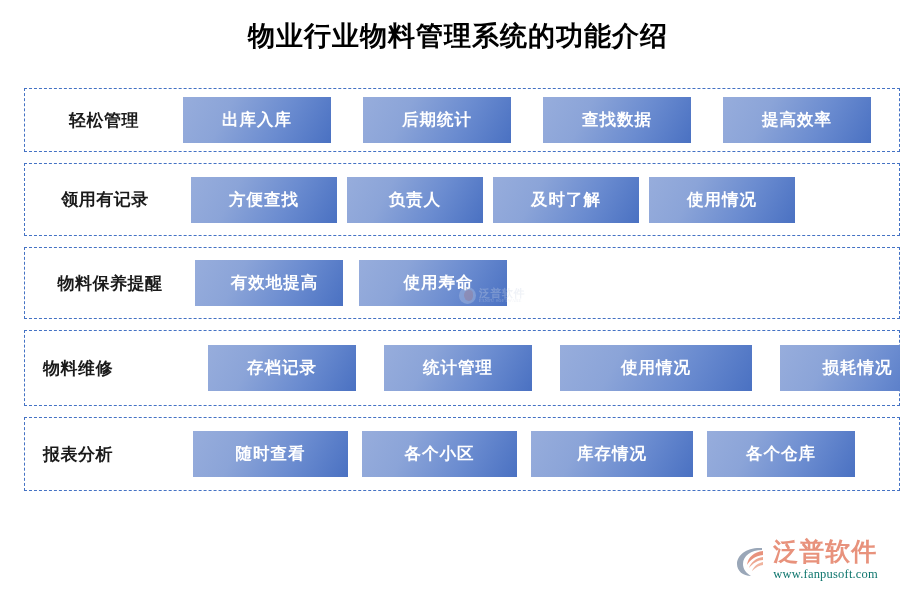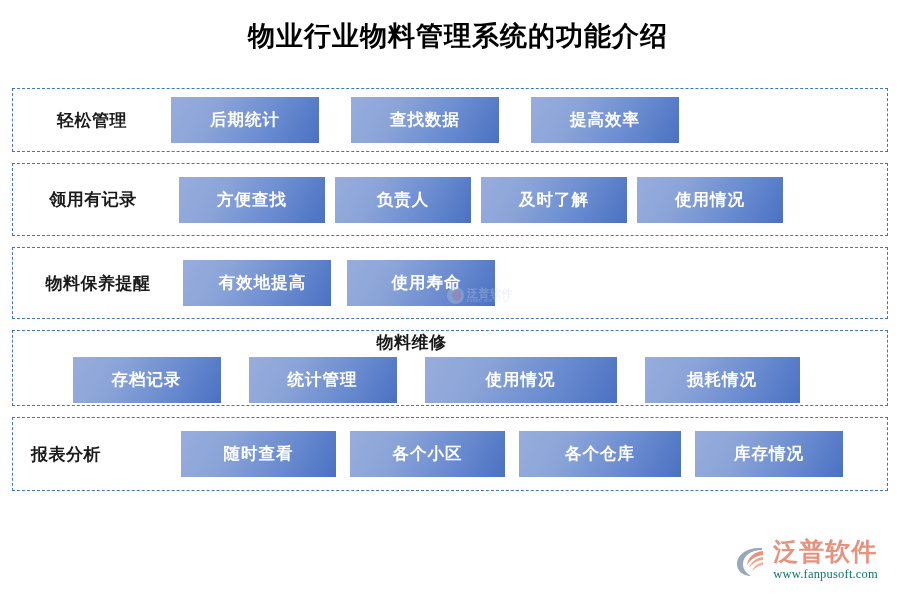--- a/index.html
+++ b/index.html
@@ -33,21 +33,21 @@
     font-weight: bold;
     color: #000000;
     letter-spacing: 1px;
     font-family: "Liberation Serif", "DejaVu Serif", serif;
   }
 
   
   .rows {
     position: absolute;
     top: 88px;
-    left: 12px;
+    left: 24px;
     width: 876px;
   }
 
   .row {
     position: relative;
     box-sizing: border-box;
     border: 1.3px dashed #4472C4;
     display: flex;
     align-items: center;
     margin-bottom: 0;
@@ -83,21 +83,21 @@
     letter-spacing: 1px;
     background: linear-gradient(118deg, #97ADDC 0%, #8BA4D8 30%, #6B8CD0 65%, #4A71C2 100%);
     position: relative;
     white-space: nowrap;
   }
 
   
   .row-1 { height: 64px; }
   .row-2 { height: 73px; margin-top: 11px; gap: 6px; }
   .row-3 { height: 72px; margin-top: 11px; }
-  .row-4 { height: 76px; margin-top: 11px; flex-direction: column; }
+  .row-4 { height: 76px; margin-top: 11px; }
   .row-5 { height: 74px; margin-top: 11px; }
 
   .row-1 .chip { width: 148px; margin-right: 32px; }
   .row-2 .chip { width: 146px; margin-right: 10px; }
   .row-2 .chip:nth-child(2) { width: 136px; }
   .row-3 .chip { width: 148px; margin-right: 16px; padding-left: 11px; }
   .row-4 .chip { width: 148px; margin-right: 28px; }
   .row-4 .chip:nth-child(3) { width: 192px; }
   .row-4 .chip:nth-child(4) { width: 155px; }
   .row-5 .chip { width: 155px; margin-right: 14px; }
@@ -191,20 +191,21 @@
 
 <div class="page">
 
   <div class="title">物业行业物料管理系统的功能介绍</div>
 
   <div class="rows">
 
     <div class="row row-1">
       <div class="row-label">轻松管理</div>
       <div class="row-boxes">
+        <div class="chip">出库入库</div>
         <div class="chip">后期统计</div>
         <div class="chip">查找数据</div>
         <div class="chip">提高效率</div>
       </div>
     </div>
 
     <div class="row row-2">
       <div class="row-label">领用有记录</div>
       <div class="row-boxes">
         <div class="chip">方便查找</div>
@@ -239,22 +240,22 @@
         <div class="chip">使用情况</div>
         <div class="chip">损耗情况</div>
       </div>
     </div>
 
     <div class="row row-5">
       <div class="row-label">报表分析</div>
       <div class="row-boxes">
         <div class="chip">随时查看</div>
         <div class="chip">各个小区</div>
+        <div class="chip">库存情况</div>
         <div class="chip">各个仓库</div>
-        <div class="chip">库存情况</div>
       </div>
     </div>
 
   </div>
 
   <div class="logo">
     <span class="logo-icon">
       <svg viewBox="0 0 34 34" width="34" height="34" aria-hidden="true">
         <path d="M28 4 C13 3 3 11 3 20 C3 27 9 32 17 32 C12 29 9 25 9 20 C9 12 17 6 28 6 Z" fill="#9AA7B8"></path>
         <path d="M29 7 C20 8 14 13 13 21 C16 16 21 12 29 11 Z" fill="#E8927C"></path>

